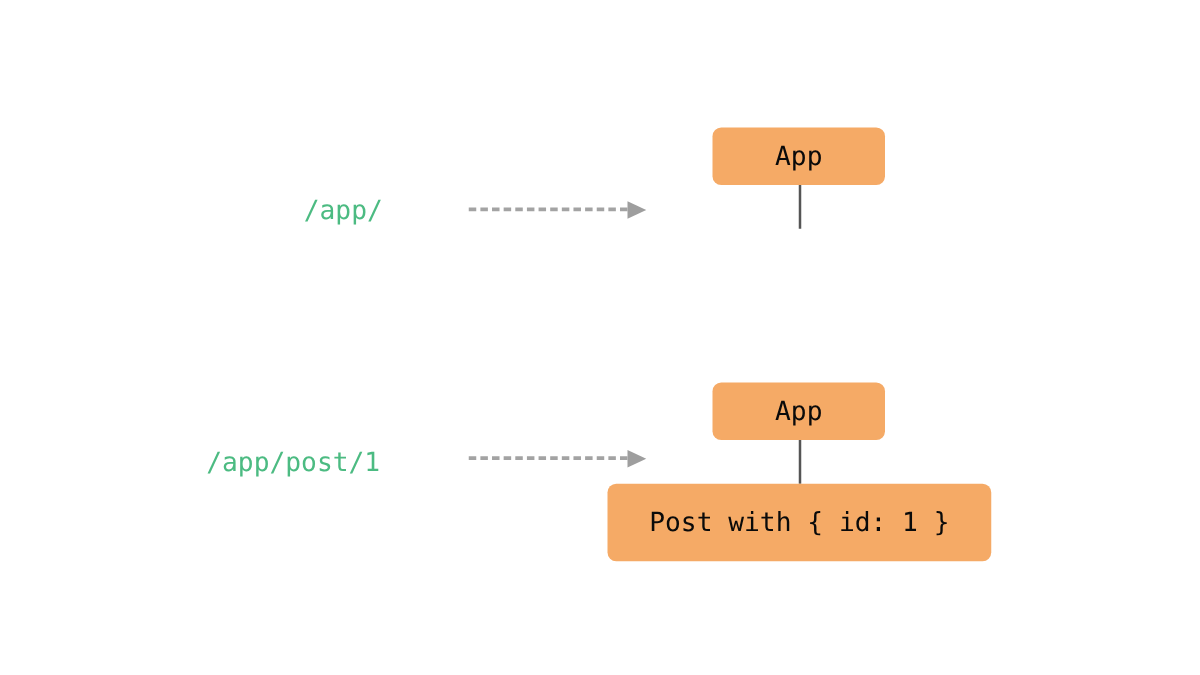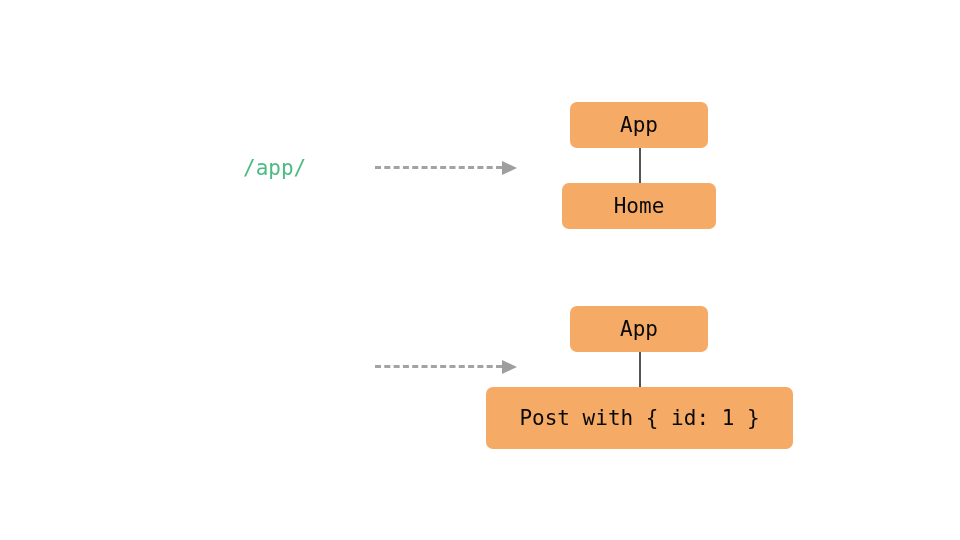--- a/index.html
+++ b/index.html
@@ -86,22 +86,22 @@
 
   <div class="arrow" style="left:375px; top:161px; width:142px;">
     <div class="shaft" style="width:127px;"></div>
     <div class="head" style="left:127px;"></div>
   </div>
 
   <div class="connector" style="left:639px; top:148px; height:35px;"></div>
 
   <div class="node" style="left:570px; top:102px; width:138px; height:46px;">App</div>
 
-  <div class="node" style="left:562px; top:183px; width:154px; height:46px;">Home</div>
 
+  <div class="route-label" style="left:165px; top:360px;">/app/post/1</div>
 
   <div class="arrow" style="left:375px; top:360px; width:142px;">
     <div class="shaft" style="width:127px;"></div>
     <div class="head" style="left:127px;"></div>
   </div>
 
   <div class="connector" style="left:639px; top:352px; height:35px;"></div>
 
   <div class="node" style="left:570px; top:306px; width:138px; height:46px;">App</div>
 

